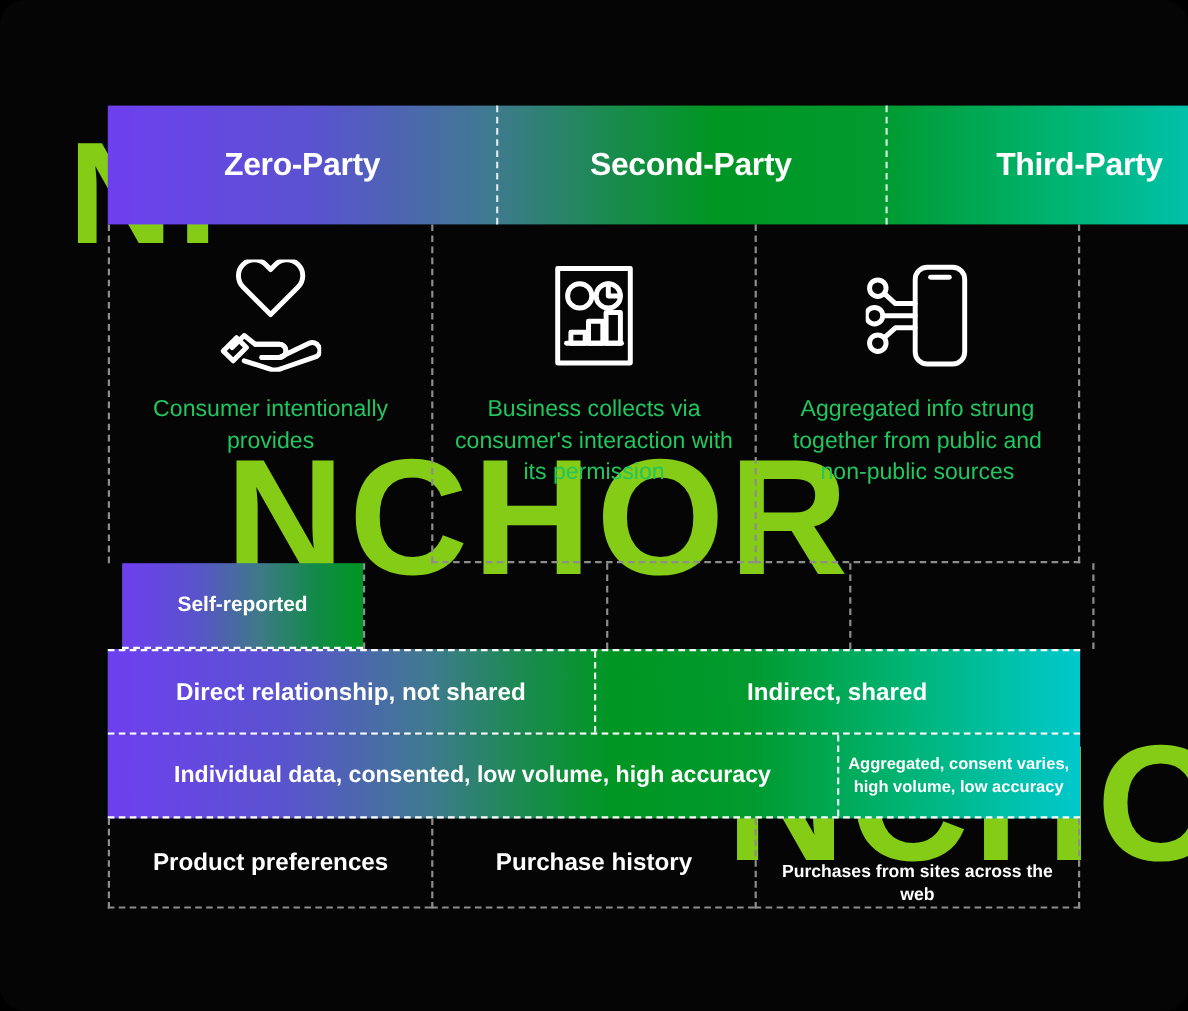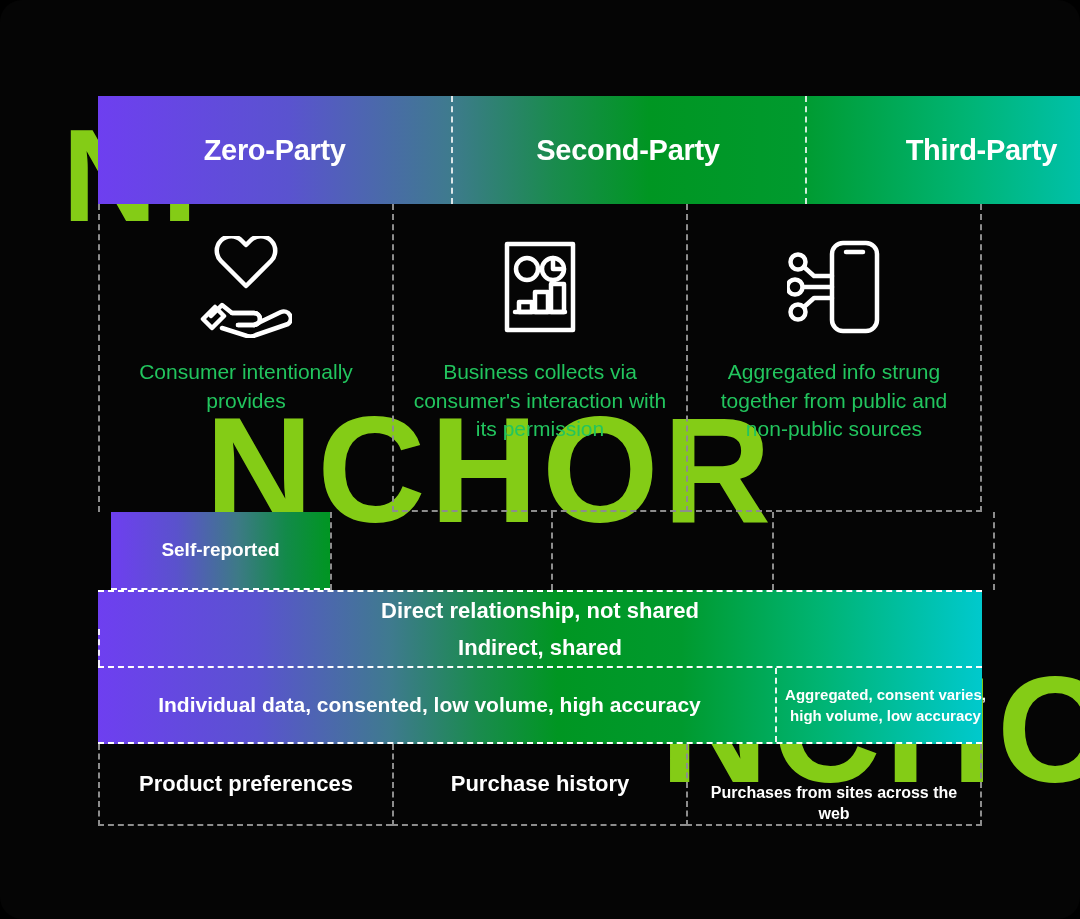--- a/index.html
+++ b/index.html
@@ -168,36 +168,34 @@
       #6e3ff0 0%,
       #5a53cf 18%,
       #3f7a8f 33%,
       #1a8b4e 43%,
       #009622 52%,
       #009a2e 66%,
       #00b474 82%,
       #00c9cd 100%);
     border-top: 2px dashed #ffffff;
     border-bottom: 2px dashed #ffffff;
-    flex-direction: column;
   }
   .banner-b {
     height: 76px;
     background: linear-gradient(
       to right,
       #6e3ff0 0%,
       #5a53cf 18%,
       #3f7a8f 33%,
       #1a8b4e 43%,
       #009622 52%,
       #009a2e 66%,
       #00b474 82%,
       #00c9cd 100%);
     border-bottom: 2px dashed #ffffff;
-    gap: 14px;
   }
   .banner-seg {
     display: flex;
     align-items: center;
     justify-content: center;
     position: relative;
     text-align: center;
   }
   .banner-seg + .banner-seg::before {
     content: "";

